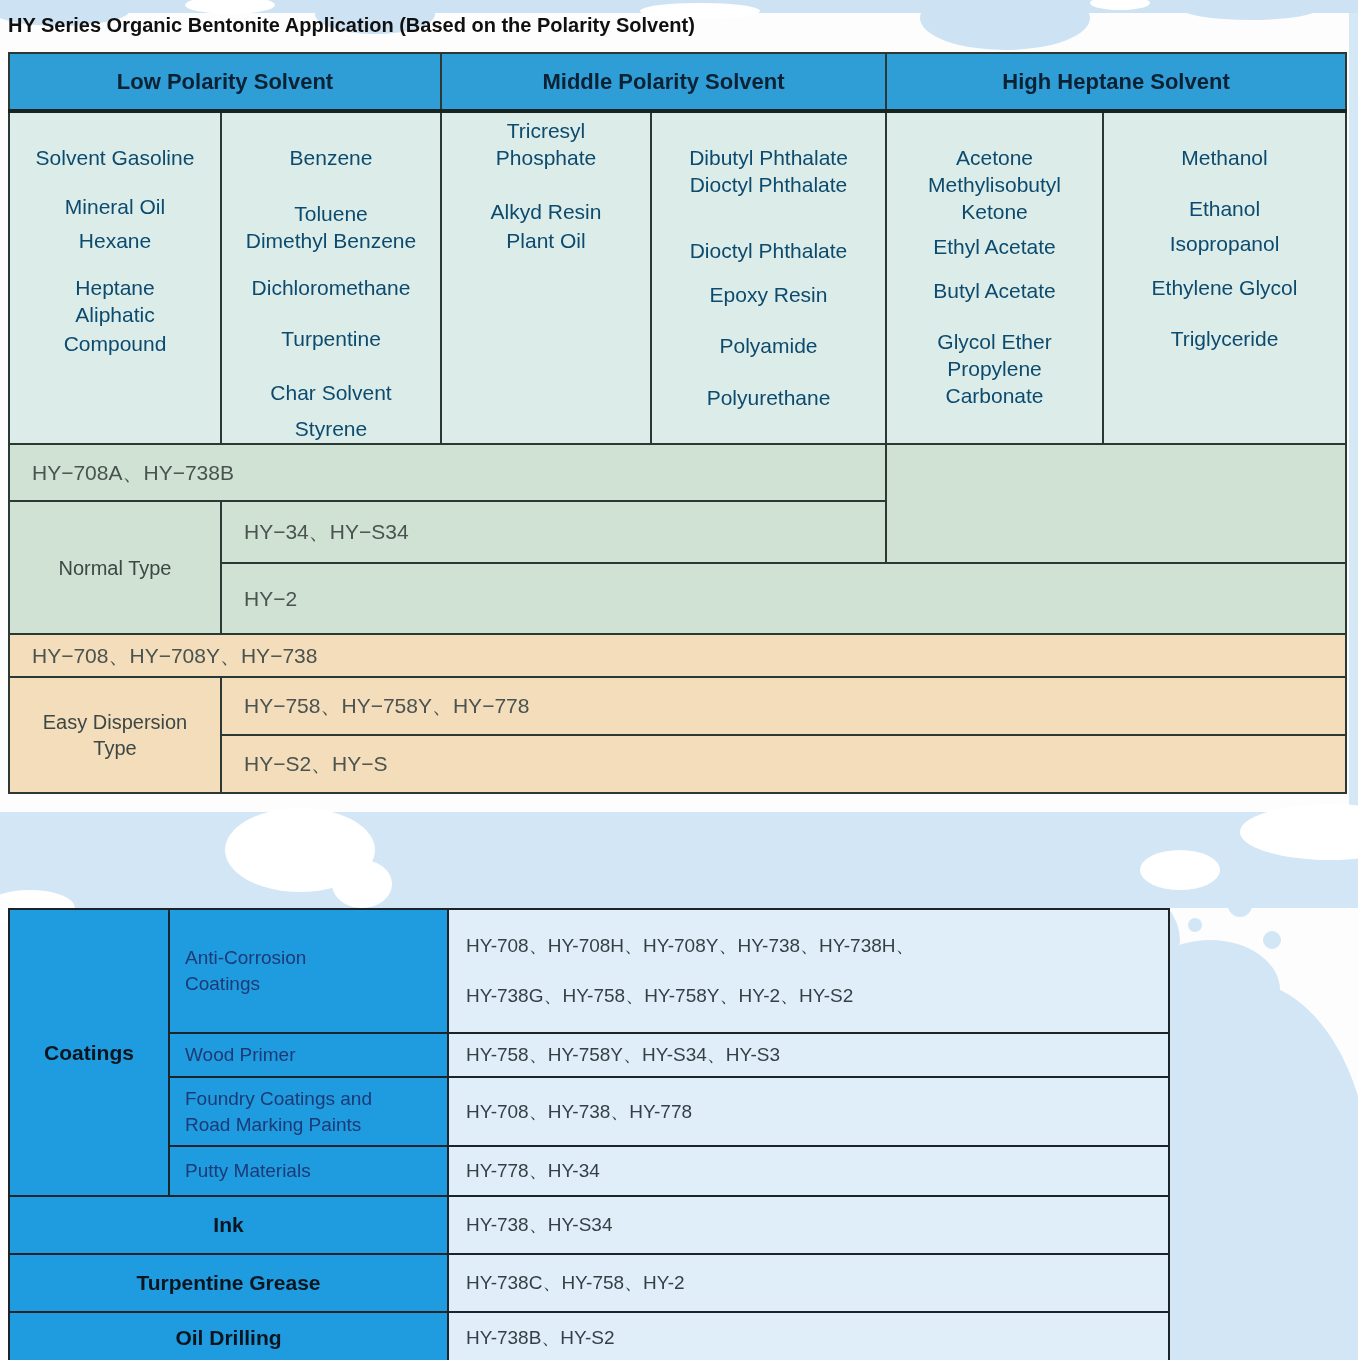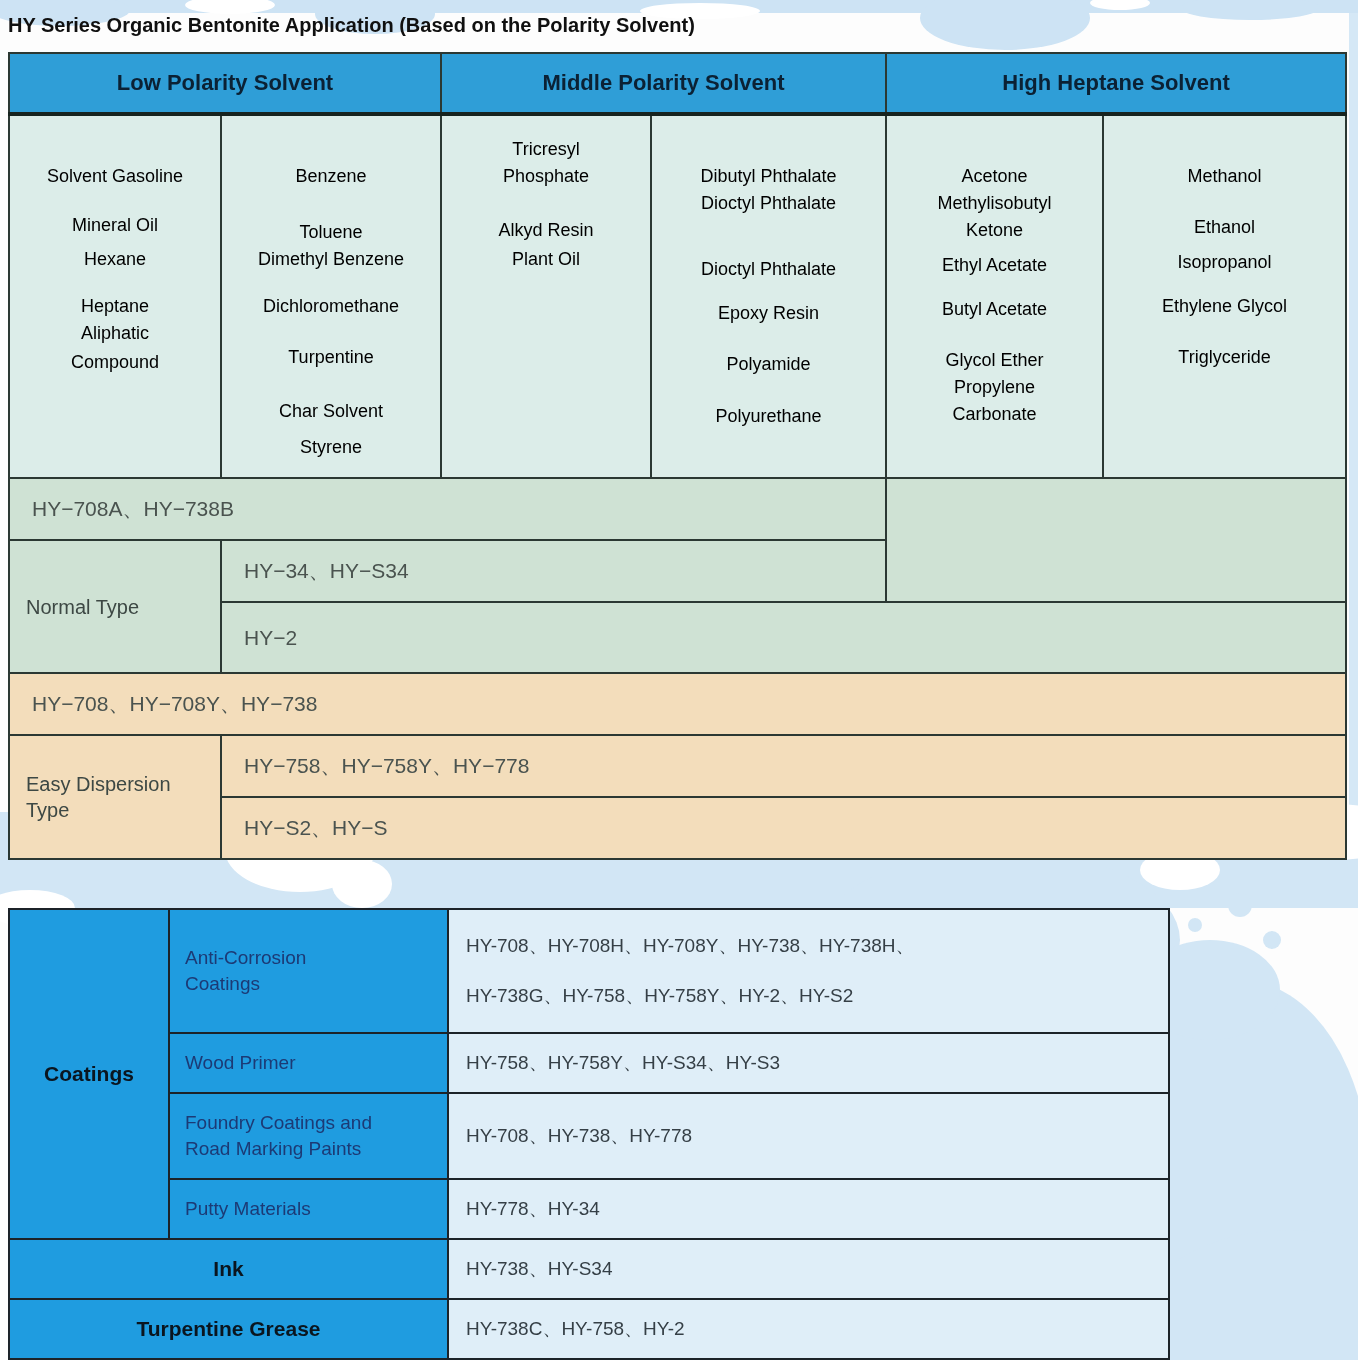--- a/index.html
+++ b/index.html
@@ -4,36 +4,36 @@
 <style>
   html,body{margin:0;padding:0;}
   .page{position:relative;width:1358px;height:1360px;overflow:hidden;
         background:#fdfdfd;font-family:"Liberation Sans", sans-serif;}
   .bg{position:absolute;left:0;top:0;z-index:0;}
   .title{position:absolute;z-index:2;margin:0;font-weight:bold;color:#101010;
          font-size:20px;letter-spacing:0px;}
   .t1{left:8px;top:14px;}
   .t2{left:8px;top:866px;}
   table{position:absolute;z-index:1;border-collapse:collapse;table-layout:fixed;}
-  td{padding:16px;}
+  td{padding:0;}
   
   .tbl1{left:8px;top:52px;width:1337px;}
   .tbl1 td{border:2px solid #2b3833;}
   .tbl1 .th{background:#2f9ed7;color:#0b2134;font-weight:bold;font-size:22px;
             text-align:center;vertical-align:middle;border-bottom:4px solid #17241f;}
   .r-head{height:58px;}
   .r-solv{height:333px;}
   .r-a{height:57px;} .r-b{height:62px;} .r-c{height:71px;}
-  .r-d{height:57px;} .r-e{height:58px;} .r-f{height:58px;}
+  .r-d{height:43px;} .r-e{height:58px;} .r-f{height:58px;}
   .solv{background:#dcede9;vertical-align:top;text-align:center;}
-  .ln{line-height:27px;font-size:18px;color:#000000;}
+  .ln{line-height:27px;font-size:21px;color:#0c4a6e;}
   .green{background:#cfe2d4;}
   .tan{background:#f3ddbb;}
   .pl{font-size:21px;color:#4a534f;text-align:left;padding-left:22px;vertical-align:middle;}
-  .ctr{font-size:20px;color:#3d4844;text-align:left;vertical-align:middle;line-height:26px;}
+  .ctr{font-size:20px;color:#3d4844;text-align:center;vertical-align:middle;line-height:26px;}
   
   .tbl2{left:8px;top:908px;width:1160px;}
   .tbl2 td{border:2px solid #1c2329;}
   .blue{background:#1f9ce0;}
   .cat{font-weight:bold;font-size:21px;color:#0a151f;text-align:center;vertical-align:middle;}
   .use{font-size:19px;color:#1c3a75;text-align:left;padding-left:15px;
        vertical-align:middle;line-height:26px;}
   .prod{background:#dfeef8;font-size:19px;color:#353f46;text-align:left;
         padding-left:17px;vertical-align:middle;}
   .q1{height:124px;} .q2{height:44px;} .q3{height:69px;} .q4{height:50px;}

